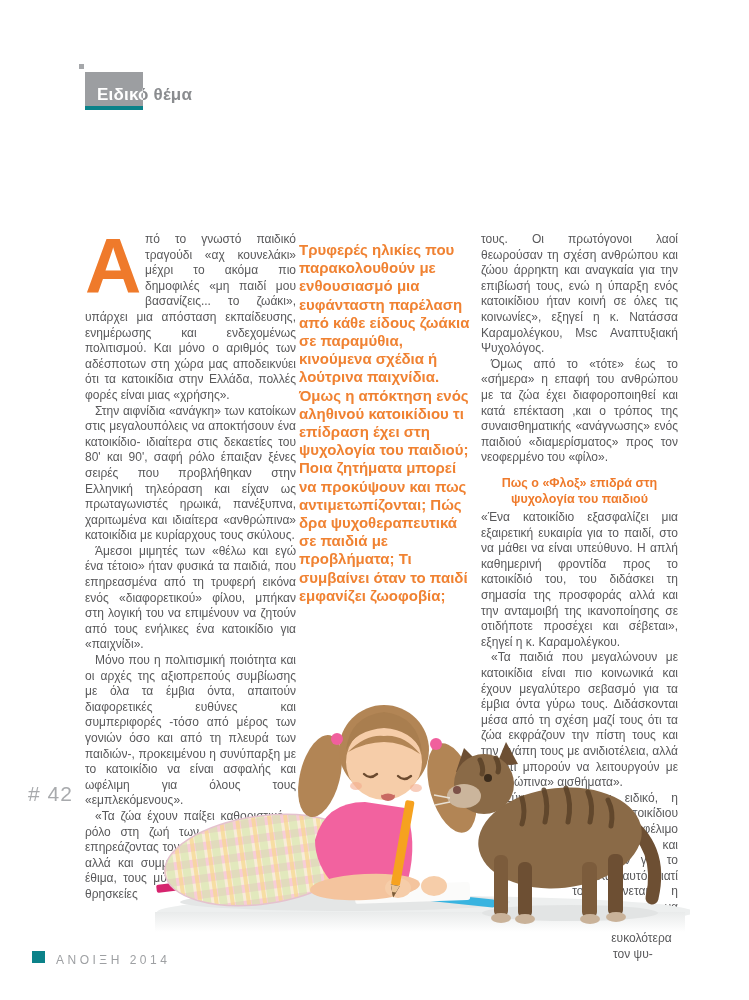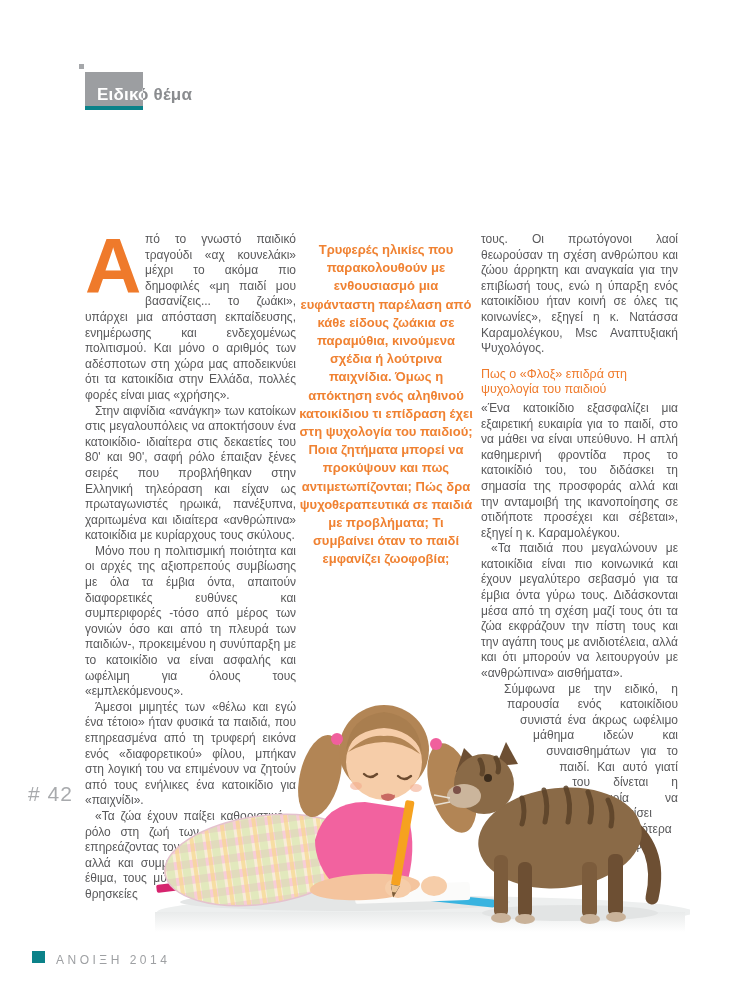--- a/index.html
+++ b/index.html
@@ -13,22 +13,22 @@
   .hdr-title-gray{position:absolute;left:97px;top:85px;font-size:17px;font-weight:700;color:#8a8c8f;white-space:nowrap;letter-spacing:.2px;}
   .hdr-teal{position:absolute;left:85px;top:106px;width:58px;height:4px;background:#0b8289;}
 
   
   .col{position:absolute;top:232px;font-size:12px;line-height:15.6px;color:#58585a;text-align:justify;}
   #col1{left:85px;width:211px;}
   #col3{left:481px;width:197px;}
   .col p{margin:0;}
   .col p.indent{text-indent:10px;}
   .dropcap{float:left;color:#ef7a2b;font-weight:700;font-size:78px;line-height:62px;width:57px;margin:3px 3px 0 0;text-align:left;text-indent:0;}
-  #pullquote{position:absolute;left:299px;top:241px;width:174px;text-align:center;color:#f08232;font-weight:700;font-size:13px;line-height:18.2px;}
-  .headline{color:#ef7a2b;font-weight:400;font-size:12.5px;line-height:15.6px;margin:10px 0 3px 0 !important;text-align:left;}
+  #pullquote{position:absolute;left:299px;top:241px;width:174px;color:#f08232;font-weight:700;font-size:15px;line-height:18.2px;}
+  .headline{color:#ef7a2b;font-weight:700;font-size:12.5px;line-height:15.6px;margin:10px 0 3px 0 !important;text-align:center;}
 
   
   .spacer-right{float:right;width:138px;height:178px;shape-outside:polygon(100% 0%, 0% 100%, 100% 100%);margin-left:4px;}
   .spacer-left{float:left;width:128px;height:158px;shape-outside:polygon(0% 0%, 100% 100%, 0% 100%);margin-right:4px;}
 
   
   #figure{position:absolute;left:150px;top:690px;width:540px;height:245px;}
 
   
   .pagenum{position:absolute;left:28px;top:782px;font-size:21px;color:#a8aaad;letter-spacing:1px;}
@@ -47,31 +47,32 @@
       <span class="hdr-title-white">Ειδικό θέμα</span>
     </div>
     <div class="hdr-teal"></div>
   </div>
 
   <div class="col" id="col1">
     <p>
       <span class="dropcap">Α</span><span>πό το γνωστό παιδικό τραγούδι «αχ κουνελάκι» μέχρι το ακόμα πιο δημοφιλές «μη παιδί μου βασανίζεις... το ζωάκι», υπάρχει μια απόσταση εκπαίδευσης, ενημέρωσης και ενδεχομένως πολιτισμού. Και μόνο ο αριθμός των αδέσποτων στη χώρα μας αποδεικνύει ότι τα κατοικίδια στην Ελλάδα, πολλές φορές είναι μιας «χρήσης».</span>
     </p>
     <p class="indent">Στην αιφνίδια «ανάγκη» των κατοίκων στις μεγαλουπόλεις να αποκτήσουν ένα κατοικίδιο- ιδιαίτερα στις δεκαετίες του 80' και 90', σαφή ρόλο έπαιξαν ξένες σειρές που προβλήθηκαν στην Ελληνική τηλεόραση και είχαν ως πρωταγωνιστές ηρωικά, πανέξυπνα, χαριτωμένα και ιδιαίτερα «ανθρώπινα» κατοικίδια με κυρίαρχους τους σκύλους.</p>
+    <p class="indent">Άμεσοι μιμητές των «θέλω και εγώ ένα τέτοιο» ήταν φυσικά τα παιδιά, που επηρεασμένα από τη τρυφερή εικόνα ενός «διαφορετικού» φίλου, μπήκαν στη λογική του να επιμένουν να ζητούν από τους ενήλικες ένα κατοικίδιο για «παιχνίδι».</p>
     <p class="indent">Μόνο που η  πολιτισμική ποιότητα και οι αρχές της αξιοπρεπούς συμβίωσης με όλα τα έμβια όντα, απαιτούν διαφορετικές ευθύνες και συμπεριφορές -τόσο από μέρος των γονιών όσο και από τη πλευρά των παιδιών-, προκειμένου η συνύπαρξη με το κατοικίδιο να είναι ασφαλής και ωφέλιμη για όλους τους «εμπλεκόμενους».</p>
-    <p class="indent">Άμεσοι μιμητές των «θέλω και εγώ ένα τέτοιο» ήταν φυσικά τα παιδιά, που επηρεασμένα από τη τρυφερή εικόνα ενός «διαφορετικού» φίλου, μπήκαν στη λογική του να επιμένουν να ζητούν από τους ενήλικες ένα κατοικίδιο για «παιχνίδι».</p>
     <p class="indent">
       <span class="spacer-right"></span><span>«Τα ζώα έχουν παίξει καθοριστικό ρόλο στη ζωή των ανθρώπων,  επηρεάζοντας τον ψυχισμό τους, αλλά και συμμετέχοντας στα έθιμα, τους μύθους και τις θρησκείες</span>
     </p>
   </div>
 
   <div id="pullquote">Τρυφερές ηλικίες που παρακολουθούν με ενθουσιασμό μια ευφάνταστη παρέλαση από κάθε είδους ζωάκια σε παραμύθια, κινούμενα σχέδια ή λούτρινα παιχνίδια. Όμως η απόκτηση ενός αληθινού κατοικίδιου τι επίδραση έχει στη ψυχολογία του παιδιού; Ποια ζητήματα μπορεί να προκύψουν και πως αντιμετωπίζονται; Πώς δρα ψυχοθεραπευτικά σε παιδιά με προβλήματα; Τι συμβαίνει όταν το παιδί εμφανίζει ζωοφοβία;</div>
 
   <div class="col" id="col3">
     <p>τους. Οι πρωτόγονοι λαοί θεωρούσαν τη σχέση ανθρώπου και ζώου άρρηκτη και αναγκαία για την επιβίωσή τους, ενώ η ύπαρξη ενός κατοικίδιου ήταν κοινή σε όλες τις κοινωνίες», εξηγεί η κ.  Νατάσσα Καραμολέγκου, Msc Αναπτυξιακή Ψυχολόγος.</p>
+    <p class="indent">Όμως από το «τότε» έως το «σήμερα» η επαφή του ανθρώπου με τα ζώα έχει διαφοροποιηθεί και κατά επέκταση ,και ο τρόπος της συναισθηματικής «ανάγνωσης» ενός παιδιού «διαμερίσματος»  προς τον νεοφερμένο του «φίλο».</p>
     <p class="headline">Πως ο «Φλοξ» επιδρά στη ψυχολογία του παιδιού</p>
     <p>«Ένα κατοικίδιο εξασφαλίζει μια εξαιρετική ευκαιρία για το παιδί, στο να μάθει να είναι υπεύθυνο. Η απλή καθημερινή φροντίδα προς το κατοικίδιό του, του διδάσκει τη σημασία της προσφοράς αλλά και την ανταμοιβή της ικανοποίησης σε οτιδήποτε προσέχει και σέβεται», εξηγεί η κ. Καραμολέγκου.</p>
     <p class="indent">«Τα παιδιά που μεγαλώνουν με κατοικίδια είναι πιο κοινωνικά και έχουν μεγαλύτερο σεβασμό για τα έμβια όντα γύρω τους.  Διδάσκονται μέσα από τη σχέση μαζί τους ότι τα ζώα εκφράζουν την πίστη τους και την αγάπη τους με ανιδιοτέλεια, αλλά και ότι μπορούν να λειτουργούν με «ανθρώπινα» αισθήματα».</p>
     <p class="indent">
       <span class="spacer-left"></span><span>Σύμφωνα με την ειδικό, η παρουσία ενός κατοικίδιου συνιστά ένα άκρως ωφέλιμο μάθημα ιδεών και συναισθημάτων για το παιδί. Και αυτό γιατί του δίνεται η ευκαιρία να αφυπνίσει ευκολότερα τον ψυ-</span>
     </p>
   </div>
 
   <div id="figure">
     <svg width="540" height="245" viewBox="0 0 540 245" xmlns="http://www.w3.org/2000/svg">

